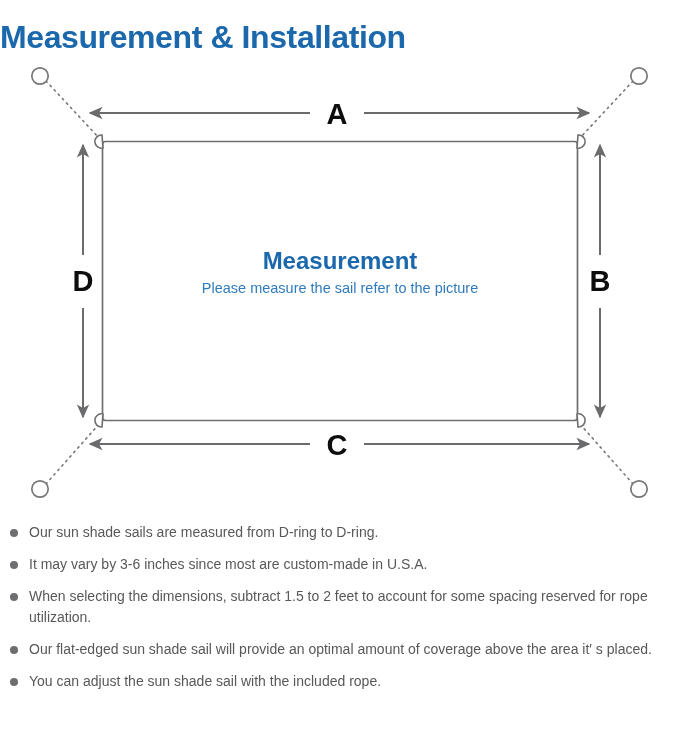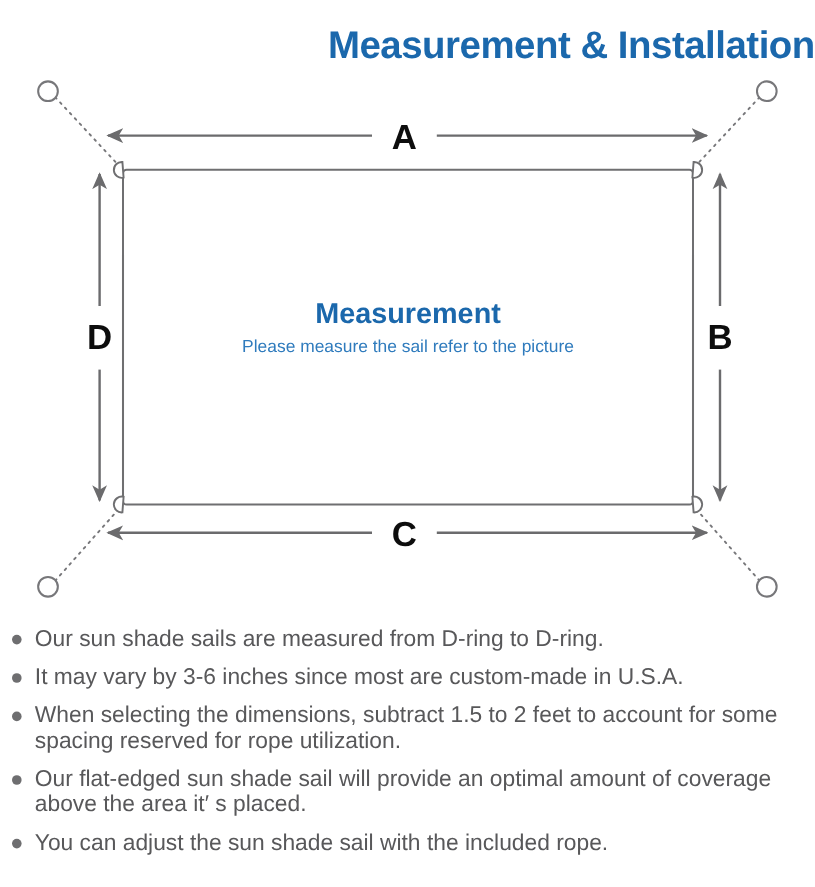--- a/index.html
+++ b/index.html
@@ -14,21 +14,21 @@
     position: relative;
     font-family: "Liberation Sans", sans-serif;
     overflow: hidden;
   }
 
   #page-title {
     position: absolute;
     left: 0;
     top: -2px;
     width: 679px;
-    text-align: right;
+    text-align: left;
     font-family: "Liberation Sans", sans-serif;
     font-weight: bold;
     font-size: 32px;
     letter-spacing: -0.4px;
     color: #1b68ac;
     white-space: nowrap;
   }
 
   #diagram-area {
     position: absolute;
@@ -68,21 +68,21 @@
     padding: 0;
     margin: 0;
     list-style: none;
   }
   .note-item {
     position: relative;
     padding-left: 29px;
     padding-right: 17px;
     margin: 0 0 11px 0;
     font-family: "Liberation Sans", sans-serif;
-    font-size: 19px;
+    font-size: 14px;
     line-height: 21px;
     color: #58585a;
   }
   .note-bullet {
     position: absolute;
     left: 10px;
     top: 7px;
     width: 8px;
     height: 8px;
     border-radius: 50%;

